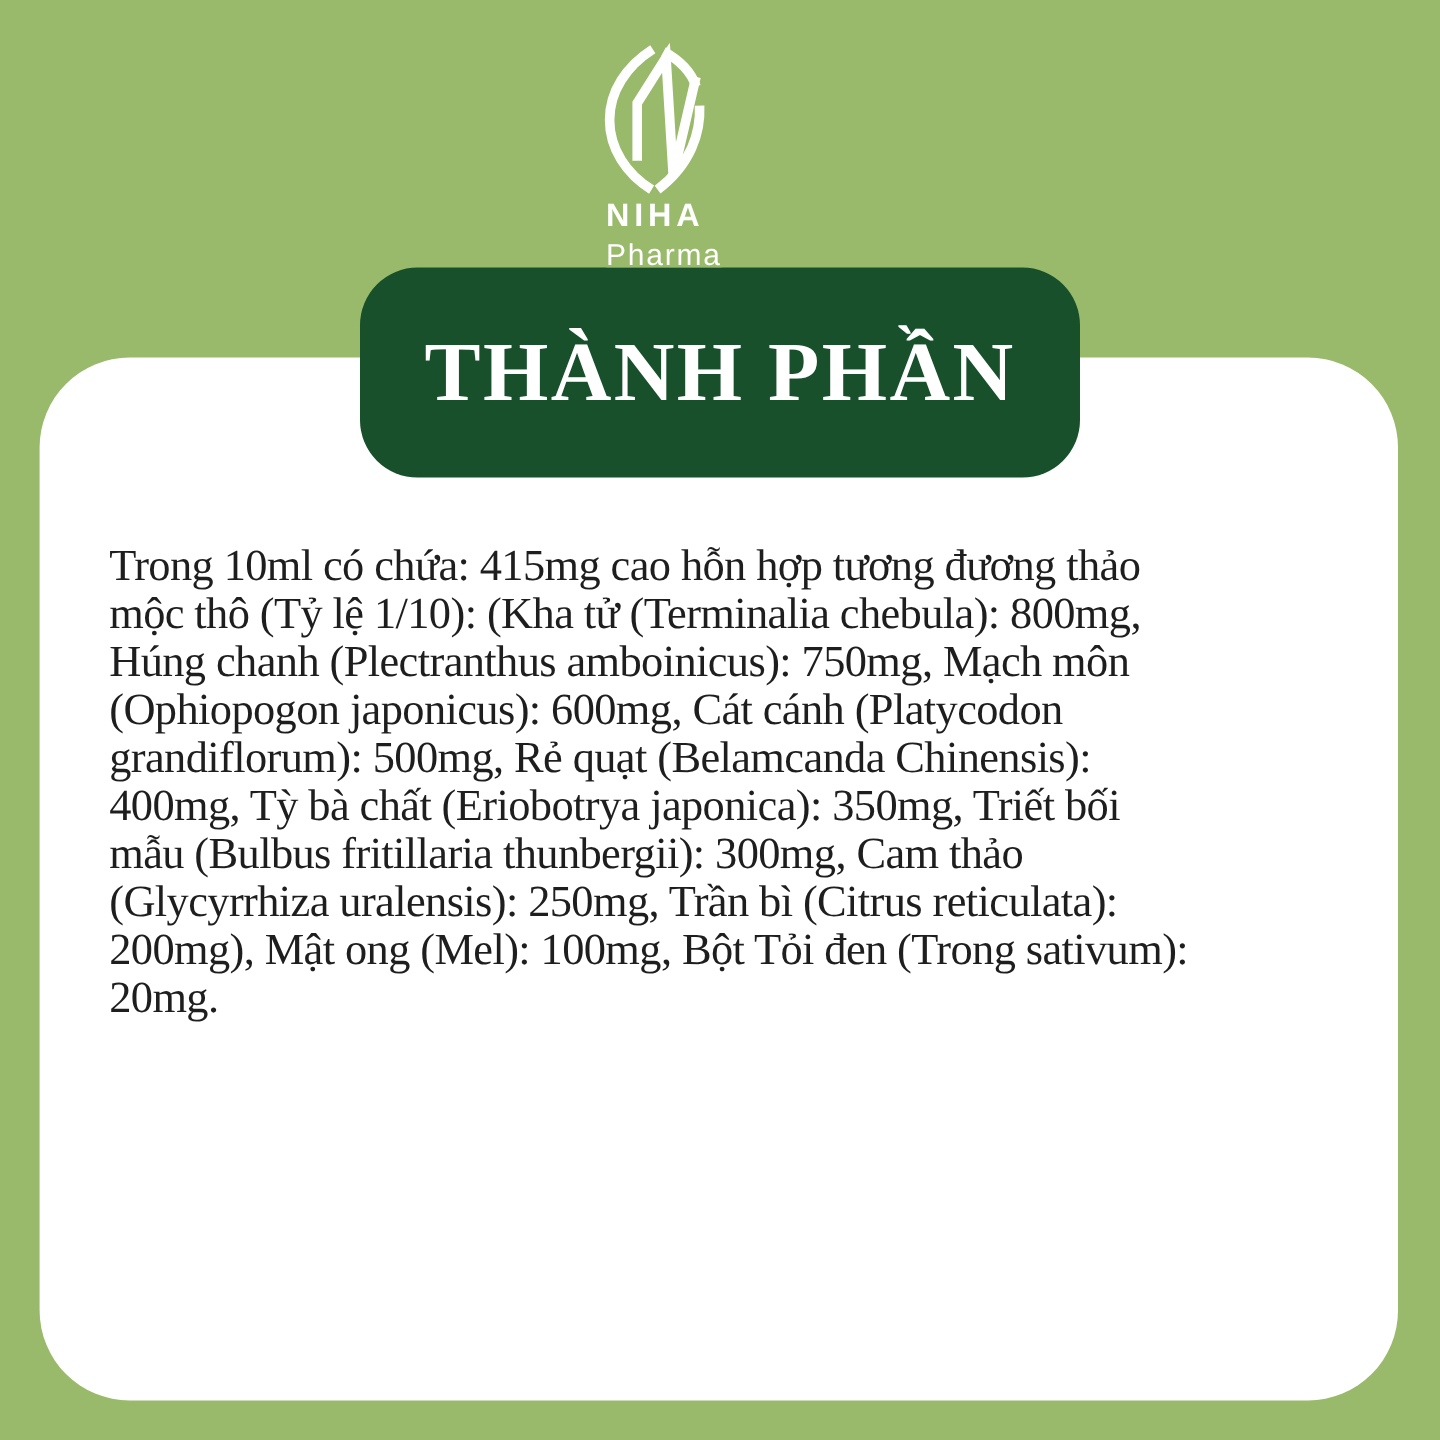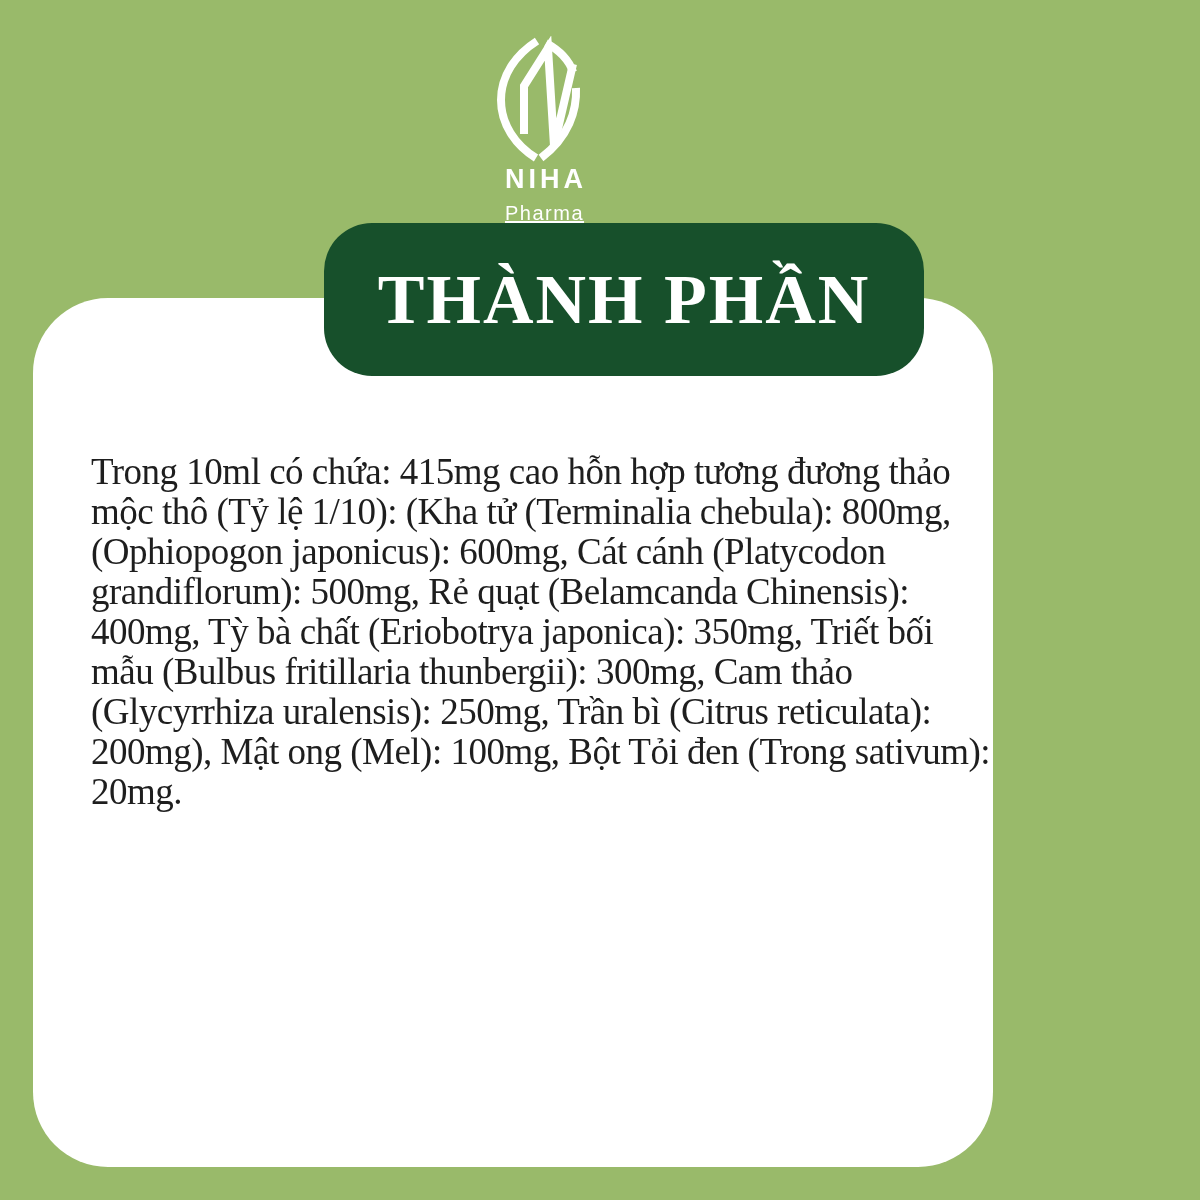--- a/index.html
+++ b/index.html
@@ -26,41 +26,40 @@
   .logo-text{
     margin-left:18px;
     display:flex;flex-direction:column;justify-content:center;
     font-family:"Liberation Sans","DejaVu Sans",sans-serif;
     color:var(--logo);
   }
   .logo-name{
     font-size:27px;font-weight:700;letter-spacing:4px;line-height:34px;
   }
   .logo-sub{
-    font-size:20px;font-weight:500;letter-spacing:1.5px;line-height:34px;text-decoration:underline;
+    font-size:25px;font-weight:500;letter-spacing:1.5px;line-height:34px;text-decoration:underline;
   }
   .heading-box{
     position:absolute;left:50%;top:223px;transform:translateX(-50%);
-    width:600px;height:153px;border-radius:48px;
+    width:600px;height:175px;border-radius:48px;
     background:var(--box);
     display:flex;align-items:center;justify-content:center;
     z-index:2;
-    margin-left:24px;
   }
   .heading-title{
     color:#ffffff;
     font-family:"Liberation Serif","DejaVu Serif",serif;
     font-weight:700;
     font-size:70px;
     letter-spacing:2px;
     white-space:nowrap;
   }
   .card{
     position:absolute;left:33px;top:298px;
-    width:960px;height:869px;
+    width:1132px;height:869px;
     background:var(--card);
     border-radius:75px;
     z-index:1;
     padding:154px 60px 0 58px;
   }
   .body-text{
     color:var(--ink);
     font-size:37px;
     line-height:40px;
     letter-spacing:-0.5px;
@@ -87,20 +86,21 @@
 </div>
 
 <div class="heading-box">
   <span class="heading-title">THÀNH PHẦN</span>
 </div>
 
 <div class="card">
   <div class="body-text para-1">
       <div class="line">Trong 10ml có chứa: 415mg cao hỗn hợp tương đương thảo</div>
       <div class="line">mộc thô (Tỷ lệ 1/10): (Kha tử (Terminalia chebula): 800mg,</div>
+      <div class="line">Húng chanh (Plectranthus amboinicus): 750mg, Mạch môn</div>
       <div class="line">(Ophiopogon japonicus): 600mg, Cát cánh (Platycodon</div>
       <div class="line">grandiflorum): 500mg, Rẻ quạt (Belamcanda Chinensis):</div>
       <div class="line">400mg, Tỳ bà chất (Eriobotrya japonica): 350mg, Triết bối</div>
       <div class="line">mẫu (Bulbus fritillaria thunbergii): 300mg, Cam thảo</div>
       <div class="line">(Glycyrrhiza uralensis): 250mg, Trần bì (Citrus reticulata):</div>
       <div class="line">200mg), Mật ong (Mel): 100mg, Bột Tỏi đen (Trong sativum):</div>
       <div class="line">20mg.</div>
     </div>
 </div>
 

